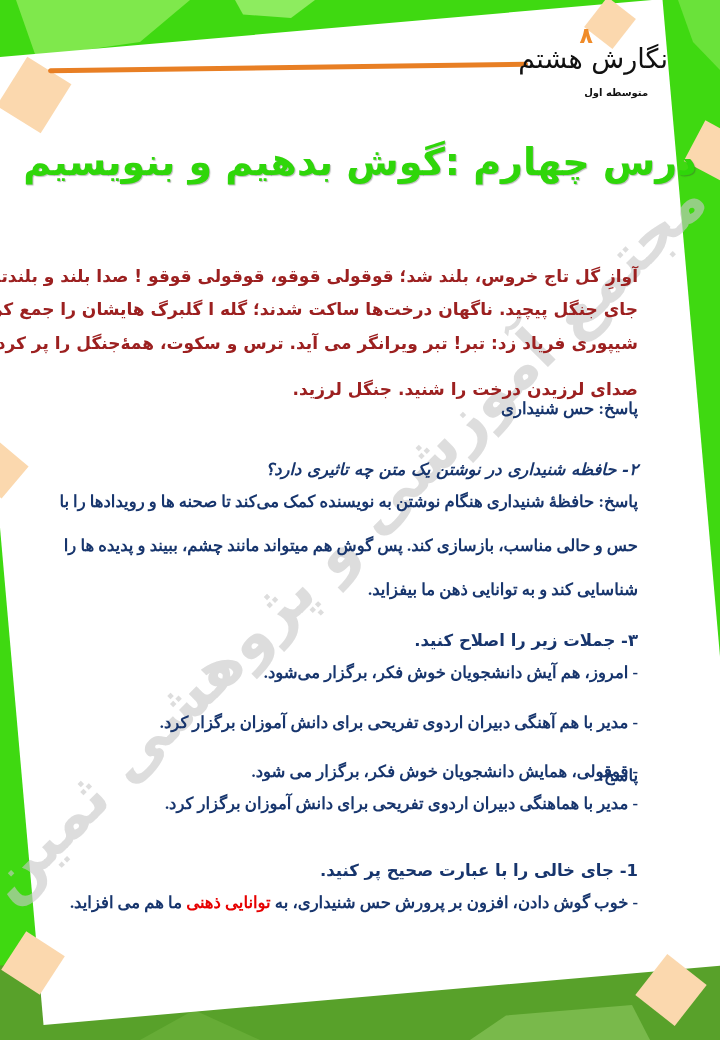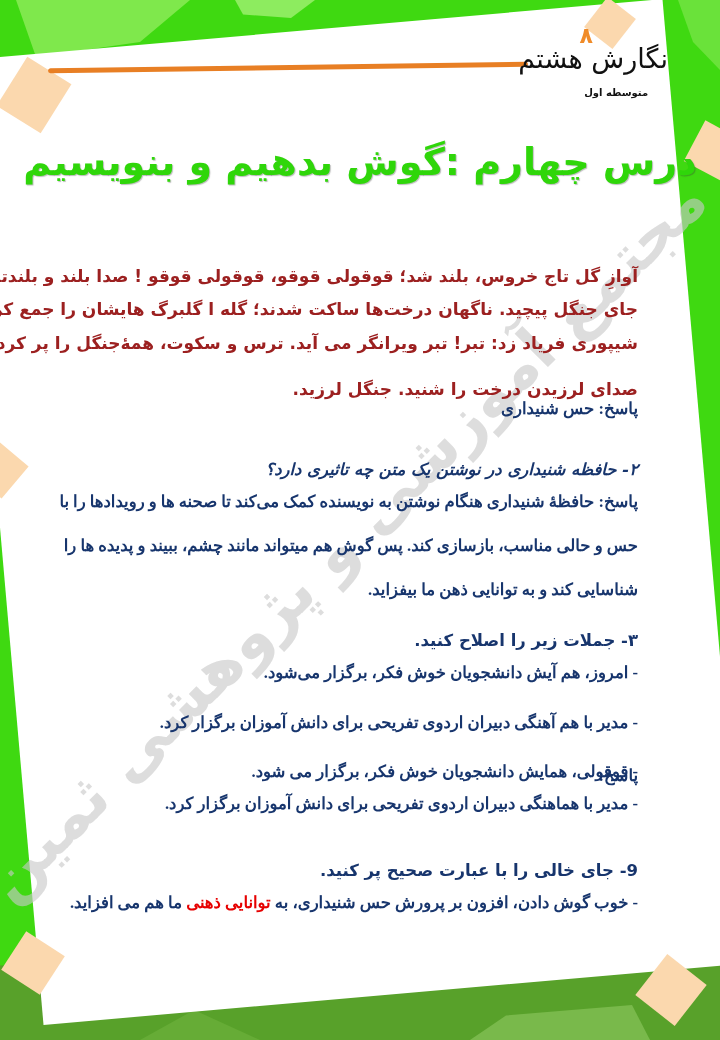--- a/index.html
+++ b/index.html
@@ -120,16 +120,16 @@
   <div class="line blue t-a2b">حس و حالی مناسب، بازسازی کند. پس گوش هم میتواند مانند چشم، ببیند و پدیده ها را</div>
   <div class="line blue t-a2c">شناسایی کند و به توانایی ذهن ما بیفزاید.</div>
 
   <div class="line q t-q3">۳- جملات زیر را اصلاح کنید.</div>
   <div class="line blue t-s1">- امروز، هم آیش دانشجویان خوش فکر، برگزار می‌شود.</div>
   <div class="line blue t-s2">- مدیر با هم آهنگی دبیران اردوی تفریحی برای دانش آموزان برگزار کرد.</div>
   <div class="line blue t-al">پاسخ:</div>
   <div class="line blue t-c1">- قوقولی، همایش دانشجویان خوش فکر، برگزار می شود.</div>
   <div class="line blue t-c2">- مدیر با هماهنگی دبیران اردوی تفریحی برای دانش آموزان برگزار کرد.</div>
 
-  <div class="line q t-q4">9- جای خالی را با عبارت صحیح پر کنید.</div>
+  <div class="line q t-q4">1- جای خالی را با عبارت صحیح پر کنید.</div>
   <div class="line blue t-a4"><span>- خوب گوش دادن، افزون بر پرورش حس شنیداری، به </span><span class="hl-red">توانایی ذهنی</span><span> ما هم می افزاید.</span></div>
 
 </div>
 
 </body></html>

